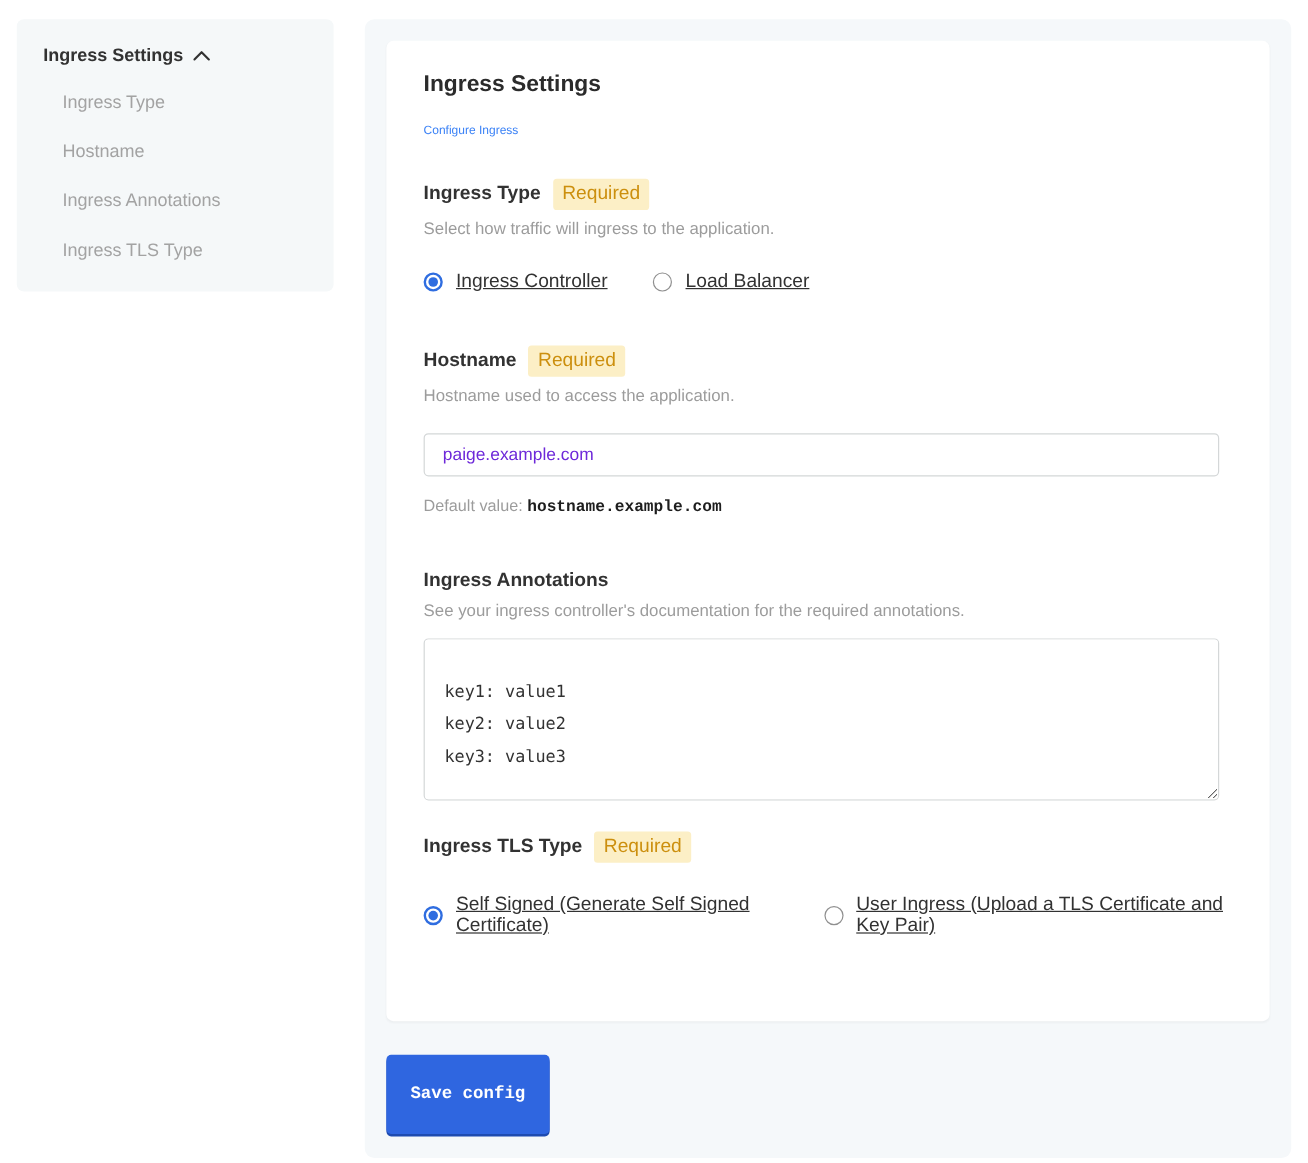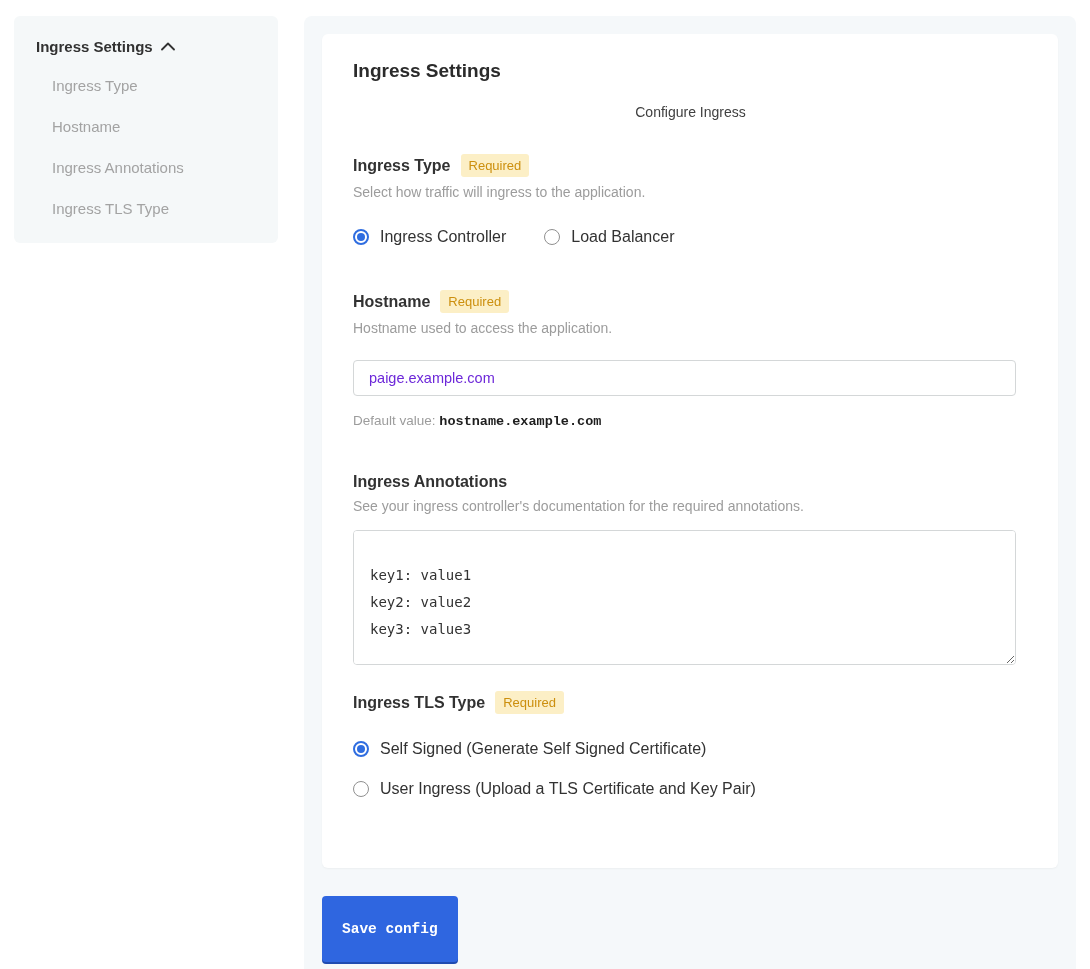--- a/index.html
+++ b/index.html
@@ -10,32 +10,32 @@
   .sidebar { width: 264px; background: #f5f8f9; border-radius: 6px; padding: 22px 20px 26px 22px; flex-shrink: 0; }
   .sidebar-group-title { display: flex; align-items: center; gap: 8px; font-weight: bold; font-size: 15px; color: #323232; cursor: pointer; }
   .chevron { display: inline-flex; }
   .sidebar-items { margin-top: 22px; margin-left: 16px; display: flex; flex-direction: column; gap: 24px; }
   .sidebar-item { font-size: 15px; color: #a3a3a3; cursor: pointer; }
 
   
   .main { flex: 1; background: #f5f8fa; border-radius: 8px; padding: 18px 18px 20px 18px; }
   .card { background: #ffffff; border-radius: 6px; box-shadow: 0 1px 2px rgba(0,0,0,0.04); padding: 26px 30px 70px 31px; }
   .card-title { font-size: 19px; font-weight: bold; color: #2b2b2b; }
-  .card-subtitle { margin-top: 22px; font-size: 14px; color: #404040; text-align: center; }
+  .card-subtitle { margin-top: 22px; font-size: 10px; color: #3b82f6; }
 
   .section { margin-top: 44px; }
   .section.first { margin-top: 34px; }
   .section-head { display: flex; align-items: center; gap: 10px; }
   .section-label { font-size: 16px; font-weight: bold; color: #323232; }
-  .badge { background: #fcefc6; color: #cc8f0e; font-size: 13px; padding: 4px 8px; border-radius: 3px; }
+  .badge { background: #fcefc6; color: #cc8f0e; font-size: 16px; padding: 4px 8px; border-radius: 3px; }
   .help-text { margin-top: 7px; font-size: 14px; color: #9c9c9c; }
 
   .radio-row { margin-top: 28px; display: flex; align-items: center; gap: 38px; }
-  .radio-col { margin-top: 26px; display: flex; flex-direction: column; gap: 22px; }
-  .radio-option { display: flex; align-items: center; gap: 11px; cursor: pointer; }
+  .radio-col { margin-top: 26px; display: flex; flex-direction: row; gap: 34px; }
+  .radio-option { display: flex; align-items: center; gap: 11px; cursor: pointer; text-decoration: underline; }
   .radio { width: 16px; height: 16px; border-radius: 50%; border: 1px solid #8f8f8f; background: #ffffff; position: relative; flex-shrink: 0; }
   .radio.checked { border: 2px solid #2f6de0; }
   .radio.checked::after { content: ""; position: absolute; inset: 2px; border-radius: 50%; background: #2f6de0; }
   .radio-label { font-size: 16px; color: #323232; }
 
   .text-input { margin-top: 24px; width: 663px; height: 36px; border: 1px solid #d4d7d8; border-radius: 4px; padding: 0 15px; font-size: 14.5px; color: #6d28d9; font-family: "Liberation Sans", sans-serif; outline: none; display: block; background: #ffffff; }
   .default-line { margin-top: 17px; font-size: 13.5px; color: #9c9c9c; }
   .default-line b { color: #1e1e1e; font-weight: bold; font-family: Liberation Mono, monospace; }
 
   .textarea { margin-top: 16px; width: 663px; height: 135px; border: 1px solid #d4d7d8; border-radius: 4px; padding: 31px 16px; font-family: "DejaVu Sans Mono", monospace; font-size: 14px; line-height: 27px; color: #323232; resize: both; outline: none; display: block; background: #ffffff; }

